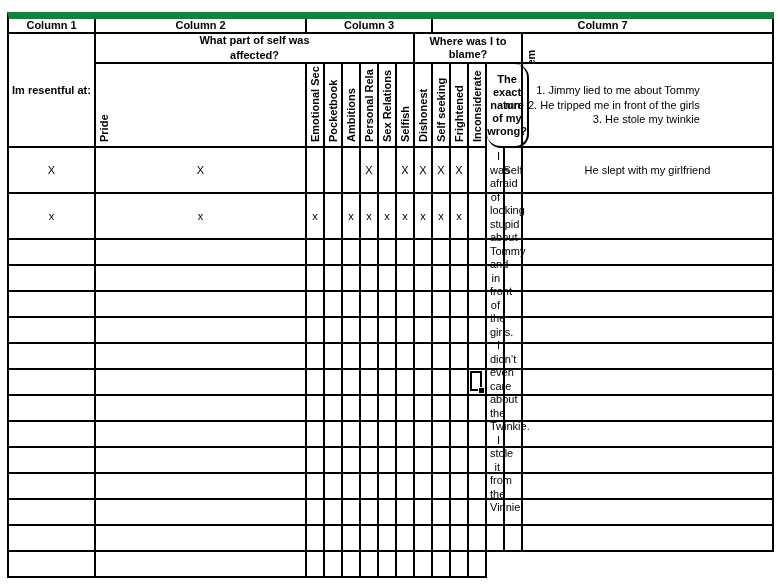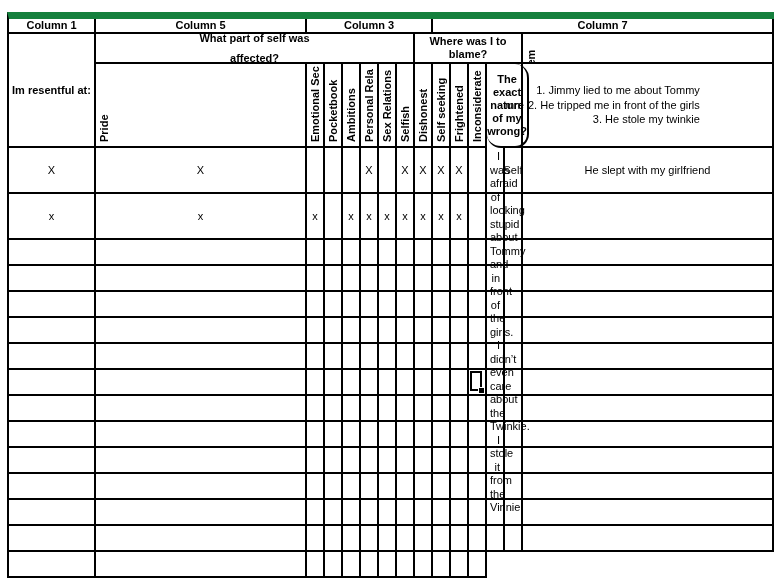--- a/index.html
+++ b/index.html
@@ -20,21 +20,21 @@
     box-sizing:border-box;overflow:hidden;
     display:flex;align-items:center;justify-content:center;
     font-size:11px;line-height:13px;text-align:center;
     background:transparent;
   }
   .hdr{font-weight:bold;}
   .sp7{grid-column:span 7;}
   .sp6{grid-column:span 6;}
   .rs2{grid-row:span 2;}
   .pre{white-space:pre-line;}
-  .sub3{line-height:20px;}
+  .sub3{line-height:15px;}
   
   .rot{position:relative;}
   .rotlbl{
     position:absolute;left:0px;top:65px;width:82px;height:16px;
     transform:rotate(-90deg);transform-origin:8px 8px;
     font-weight:bold;font-size:11px;line-height:16px;
     white-space:nowrap;text-align:left;padding-left:3px;box-sizing:border-box;
   }
   
   .why-left{justify-content:flex-start;text-align:right;padding-left:5px;line-height:14.5px;}
@@ -53,21 +53,21 @@
     position:absolute;right:0px;bottom:0px;width:5px;height:5px;
     background:#000;border:1px solid #fff;z-index:4;
   }
 </style>
 </head>
 <body>
 
 <div class="grid">
 
   <div class="cell hdr">Column 1</div>
-  <div class="cell hdr">Column 5</div>
+  <div class="cell hdr">Column 2</div>
   <div class="cell hdr sp7">Column 3</div>
   <div class="cell hdr sp6">Column 7</div>
 
   <div class="cell hdr rs2">Im resentful at:</div>
   <div class="cell hdr sp7 pre sub3">What part of self was
 affected?</div>
   <div class="cell hdr sp6">Where was I to blame?</div>
 
   <div class="cell rot">
       <div class="rotlbl">Self Esteem</div>

